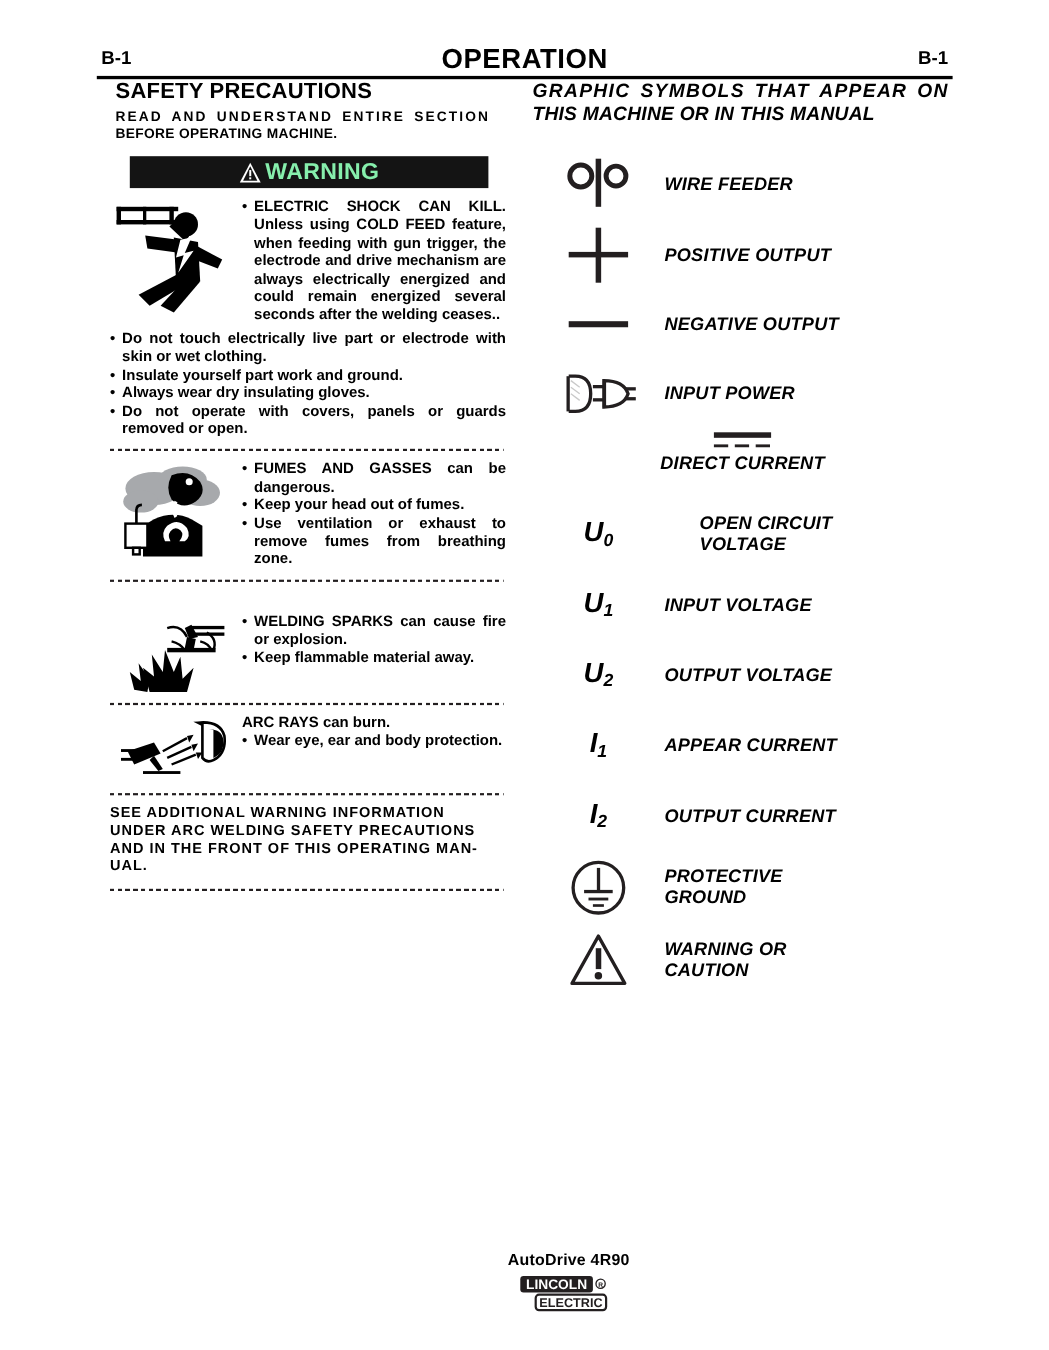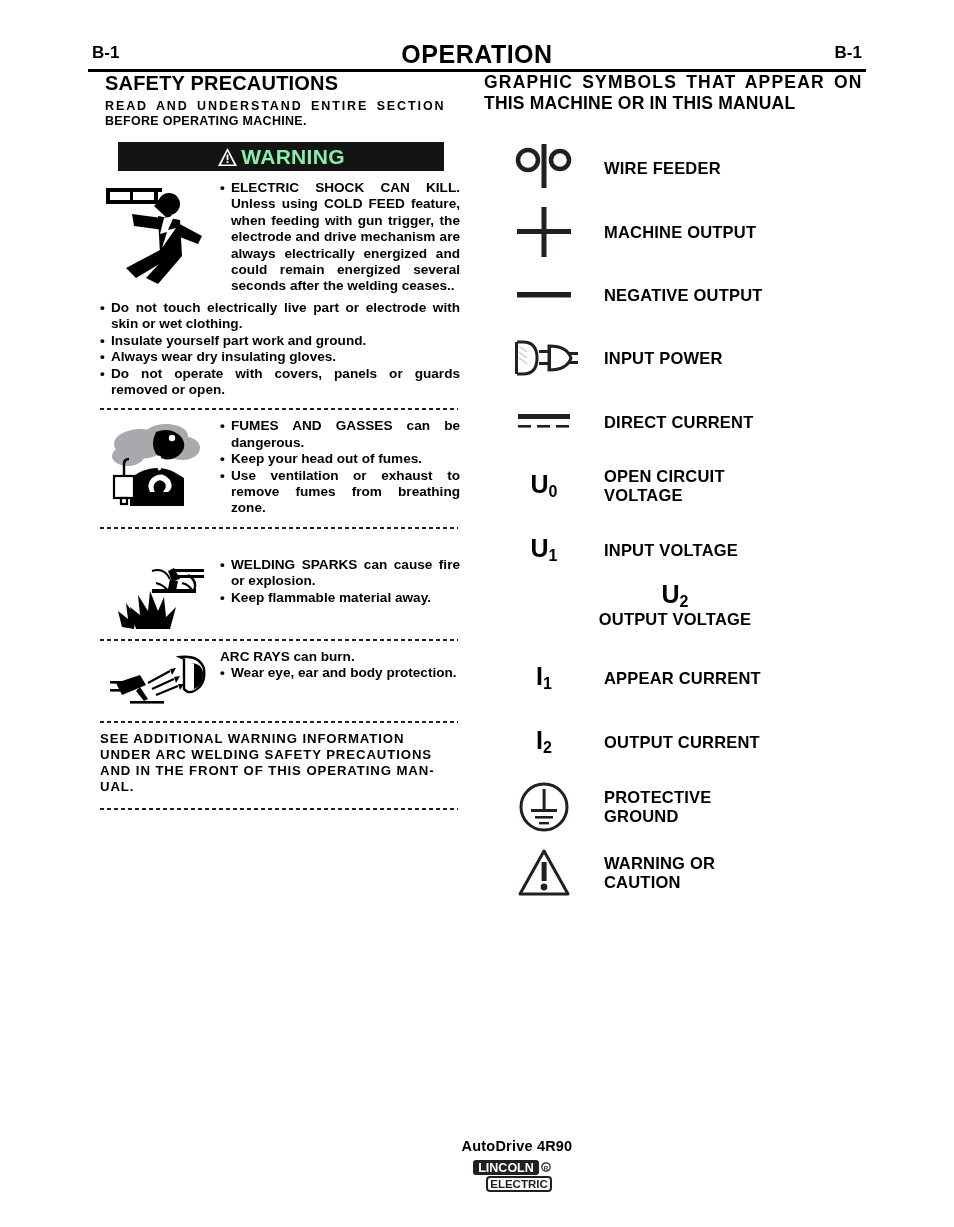--- a/index.html
+++ b/index.html
@@ -62,20 +62,21 @@
   
   .col-left {
     position: absolute;
     left: 100px; top: 72px;
     width: 360px;
   }
   .col-right {
     position: absolute;
     left: 484px; top: 72px;
     width: 382px;
+    font-style: italic;
   }
 
   
   .sect-title {
     font-size: 20px;
     font-weight: bold;
     letter-spacing: 0.2px;
     margin: 0 0 4px 5px;
   }
   .read-note {
@@ -436,21 +437,21 @@
         <div class="lbl">WIRE FEEDER</div>
       </div>
 
       <div class="symrow" style="height:64px;">
         <div class="sym">
           <svg width="62" height="52" viewBox="0 0 62 52">
             <rect x="4" y="23" width="54" height="5" fill="#231f20"></rect>
             <rect x="28.5" y="1" width="5" height="50" fill="#231f20"></rect>
           </svg>
         </div>
-        <div class="lbl">MACHINE OUTPUT</div>
+        <div class="lbl">POSITIVE OUTPUT</div>
       </div>
 
       <div class="symrow" style="height:62px;">
         <div class="sym">
           <svg width="62" height="18" viewBox="0 0 62 18">
             <rect x="4" y="6" width="54" height="5.5" fill="#231f20"></rect>
           </svg>
         </div>
         <div class="lbl">NEGATIVE OUTPUT</div>
       </div>
@@ -474,47 +475,47 @@
             <path d="M40 10 Q58 10 62 22 Q58 34 40 34 Z" fill="none" stroke="#231f20" stroke-width="3"></path>
             <rect x="39" y="10" width="3" height="24" fill="#231f20"></rect>
 
             <rect x="60" y="16" width="9" height="3" fill="#231f20"></rect>
             <rect x="60" y="25" width="9" height="3" fill="#231f20"></rect>
           </svg>
         </div>
         <div class="lbl">INPUT POWER</div>
       </div>
 
-      <div class="symrow" style="height:64px;">
+      <div class="symrow" style="height:64px;flex-direction:column;">
         <div class="sym">
           <svg width="62" height="22" viewBox="0 0 62 22">
             <rect x="5" y="3" width="52" height="5" fill="#231f20"></rect>
             <rect x="5" y="14" width="13" height="2.6" fill="#231f20"></rect>
             <rect x="24" y="14" width="13" height="2.6" fill="#231f20"></rect>
             <rect x="43" y="14" width="13" height="2.6" fill="#231f20"></rect>
           </svg>
         </div>
         <div class="lbl">DIRECT CURRENT</div>
       </div>
 
-      <div class="symrow" style="height:64px;">
+      <div class="symrow" style="height:64px;gap:32px;">
         <div class="sym">
           <span class="uvar"><span>U</span><sub>0</sub></span>
         </div>
         <div class="lbl" style="max-width:180px;"><span>OPEN CIRCUIT VOLTAGE</span></div>
       </div>
 
       <div class="symrow" style="height:64px;">
         <div class="sym">
           <span class="uvar"><span>U</span><sub>1</sub></span>
         </div>
         <div class="lbl">INPUT VOLTAGE</div>
       </div>
 
-      <div class="symrow" style="height:64px;flex-direction:column;">
+      <div class="symrow" style="height:64px;">
         <div class="sym">
           <span class="uvar"><span>U</span><sub>2</sub></span>
         </div>
         <div class="lbl">OUTPUT VOLTAGE</div>
       </div>
 
       <div class="symrow" style="height:64px;">
         <div class="sym">
           <span class="uvar"><span>I</span><sub>1</sub></span>
         </div>

